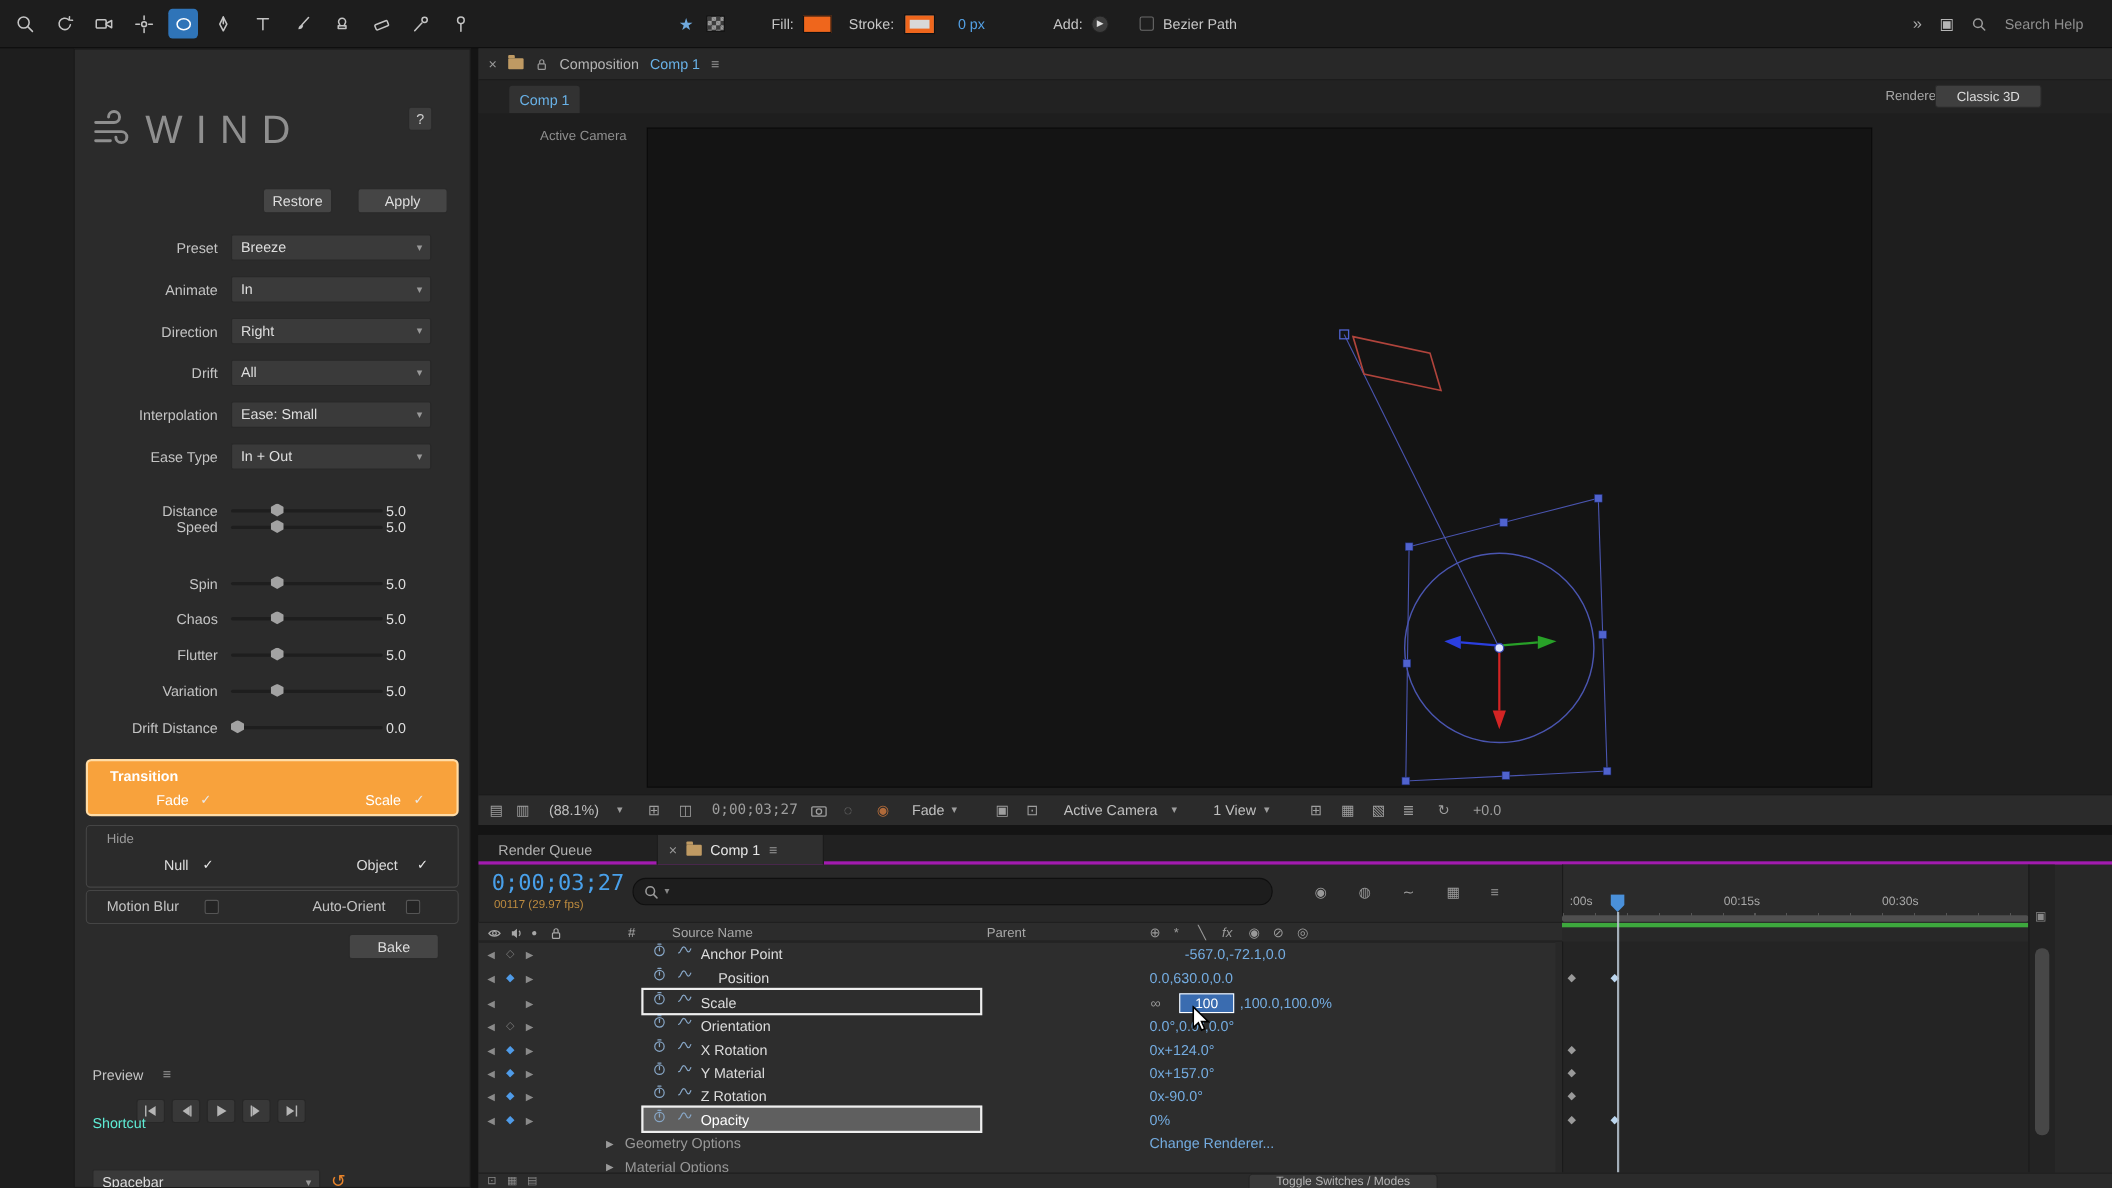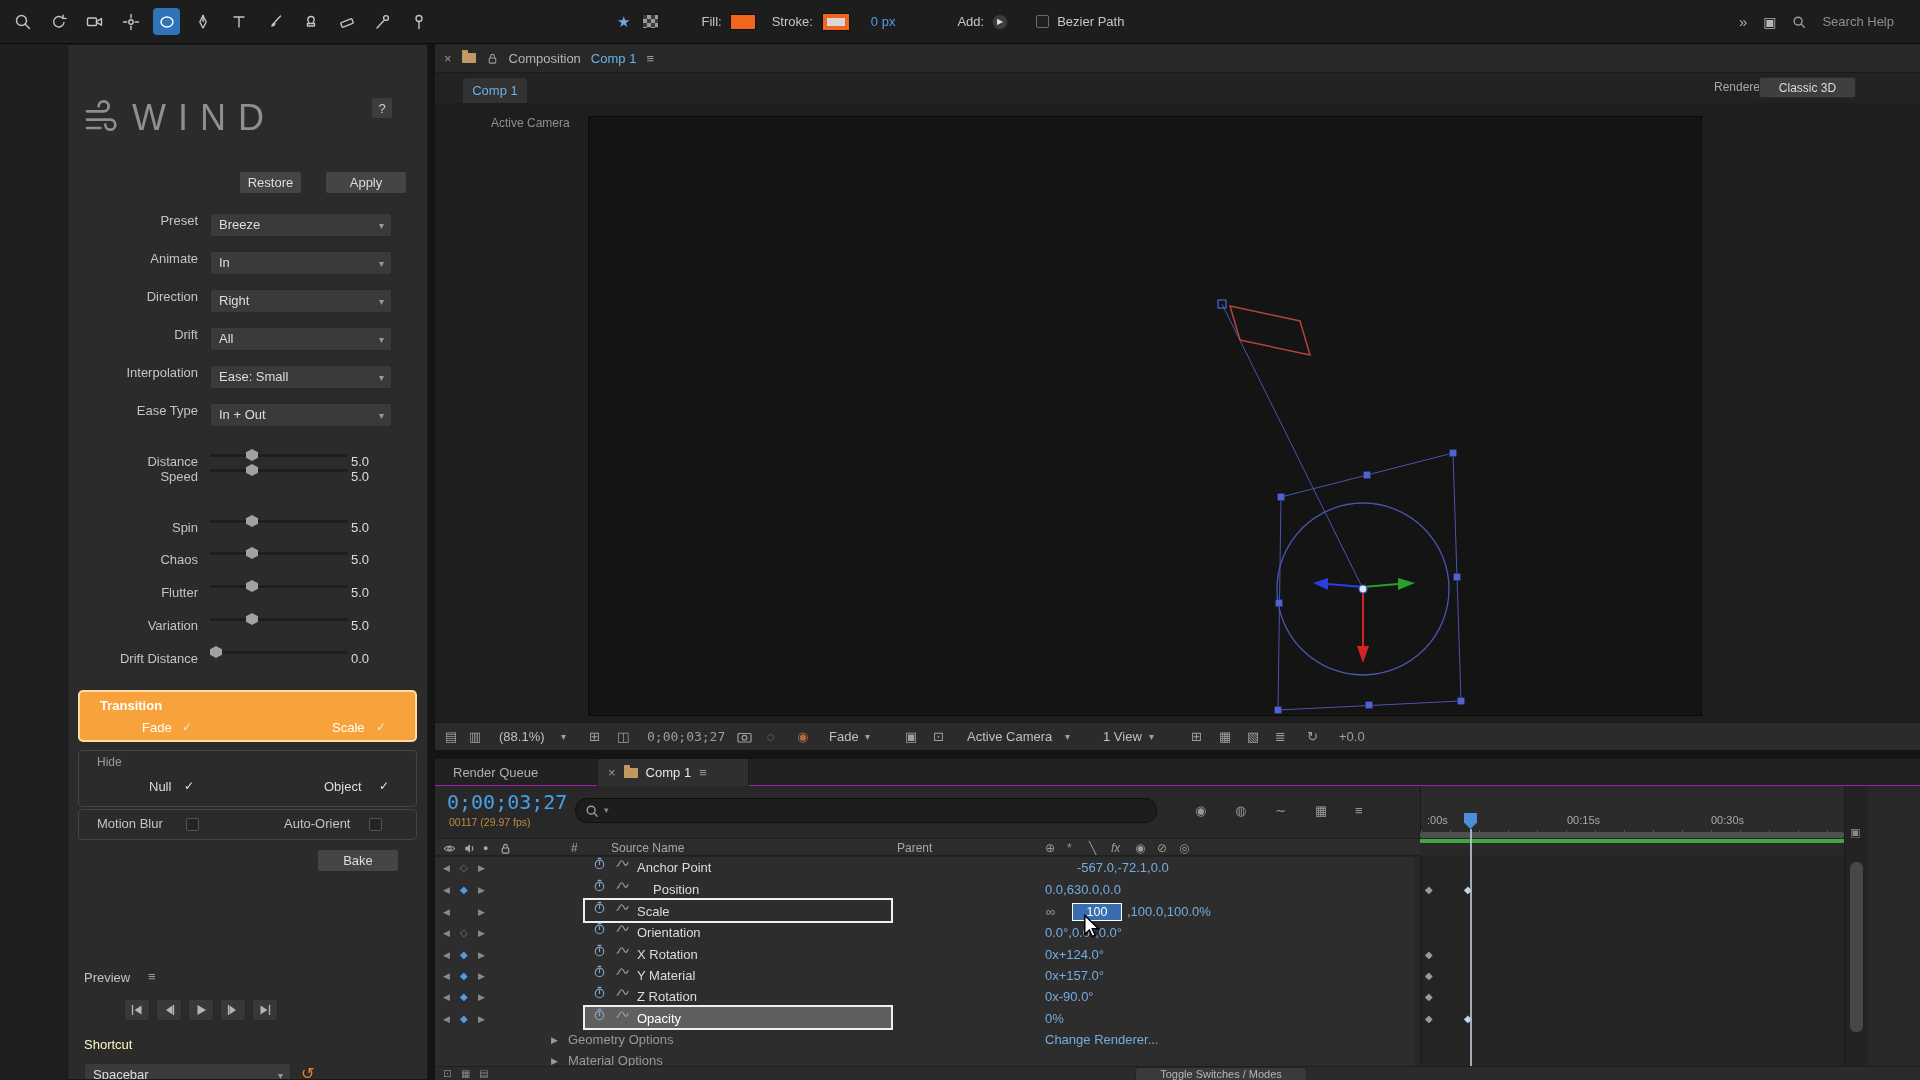--- a/index.html
+++ b/index.html
@@ -29,21 +29,21 @@
 .cbx{width:13px;height:13px;background:#1f1f1f;border:1px solid #6a6a6a;border-radius:2px;flex:0 0 auto}
 .addbtn{width:16px;height:16px;border-radius:50%;background:#3c3c3c;border:1px solid #222;
   color:#ddd;font-size:8px;display:flex;align-items:center;justify-content:center}
 #tb-right{margin-left:auto;margin-right:26px;display:flex;align-items:center;gap:16px}
 .sic{stroke:#9a9a9a;fill:none;stroke-width:1.6;stroke-linecap:round}
 
 
 #ltgutter{position:absolute;left:0;top:44px;width:67px;height:1036px;background:#1e1e1e}
 #wind{position:absolute;left:67px;top:44px;width:361px;height:1036px;background:#2b2b2b;
   border:1px solid #191919;overflow:hidden}
-.wrow{position:absolute;left:0;width:100%;display:flex;padding-left:8px}
+.wrow{position:absolute;left:0;width:100%;display:flex;align-items:center;padding-left:8px}
 .wlabel{width:122px;text-align:right;color:#c4c4c4;flex:0 0 auto}
 .wsel{position:relative;margin-left:12px;width:182px;height:24px;background:#3a3a3a;border:1px solid #282828;
   border-radius:2px;color:#dedede;line-height:22px;padding:0 8px}
 .wsel .caret{position:absolute;right:7px;top:1px;color:#999;font-size:10px}
 .track{position:relative;margin-left:12px;width:138px;height:3px;background:#1e1e1e;border-radius:2px;flex:0 0 auto}
 .knob{position:absolute;top:-5px;width:12px;height:12px;background:#a2a2a2;
   clip-path:polygon(50% 0,100% 28%,100% 72%,50% 100%,0 72%,0 28%)}
 .sval{margin-left:auto;margin-right:58px;width:42px;text-align:right;color:#dedede}
 .wbtn{position:absolute;height:23px;background:#454545;border:1px solid #2a2a2a;border-radius:3px;
   color:#dedede;display:flex;align-items:center;justify-content:center}
@@ -63,21 +63,21 @@
 #viewport{position:absolute;left:0;top:59px;width:1485px;height:619px;background:#1e1e1e;overflow:hidden}
 #comprect{position:absolute;left:153px;top:13px;width:1114px;height:600px;background:#141414;border:1px solid #0a0a0a}
 .folder{position:relative;width:14px;height:10px;background:#bf9a63;border-radius:1px;flex:0 0 auto}
 .folder::before{content:"";position:absolute;top:-3px;left:0;width:6px;height:3px;background:#bf9a63;border-radius:1px 1px 0 0}
 #compbar{position:absolute;left:0;top:678px;width:100%;height:28px;background:#2b2b2b;border-top:1px solid #191919}
 #compbar>span{position:absolute;top:0;line-height:28px;color:#9e9e9e;font-size:13px}
 .mono{font-family:"DejaVu Sans Mono","Liberation Mono",monospace}
 
 
 #tl{position:absolute;left:435px;top:759px;width:1485px;height:321px;background:#282828}
-#tltabs{position:absolute;left:0;top:0;width:100%;height:27px;background:#212121;border-bottom:1px solid #a21caf}
+#tltabs{position:absolute;left:0;top:0;width:100%;height:27px;background:#212121;border-bottom:3px solid #a21caf}
 #tlactive{position:absolute;left:162px;top:0;width:152px;height:27px;background:#2f2f2f;
   border-left:1px solid #1a1a1a;border-right:1px solid #1a1a1a;display:flex;align-items:center;gap:8px;padding:0 10px}
 #rowsbg{position:absolute;left:0;top:97px;width:979px;height:210px;background:#2d2d2d;border-top:1px solid #222}
 .trow{position:absolute;left:0;width:979px;height:22px}
 .trow>span{position:absolute;top:0;line-height:22px}
 .knv{color:#8a8a8a;font-size:9px}
 .kdm{font-size:10px;color:#4f9be8}
 .kdm.off{color:#777}
 .pnm{color:#dcdcdc}
 .gnm{color:#999}
@@ -338,21 +338,21 @@
         <path class="f" d="M3.5 1.5L10 6l-6.5 4.5z"></path>
       </svg>
     </span>
   <span class="pbtn" style="left:184px;top:954px">
       <svg width="14" height="12" viewBox="0 0 14 12">
         <path class="f" d="M2.5 1.5L9.5 6l-7 4.5z"></path>
         <line x1="11.5" y1="1" x2="11.5" y2="11"></line>
       </svg>
     </span>
 
-  <span style="position:absolute;left:16px;top:992px;color:#fef9c3">Shortcut</span>
+  <span style="position:absolute;left:16px;top:968px;color:#5eead4">Shortcut</span>
   <div class="wsel" style="position:absolute;left:16px;top:1018px;margin-left:0;width:207px"><span>Spacebar</span><i class="caret">▾</i></div>
   <span style="position:absolute;left:233px;top:1019px;color:#e8832a;font-size:16px">↺</span>
 </aside>
 
 <section id="comp">
   <div id="strip1">
     <span style="color:#999">×</span>
     <span class="folder"></span>
     <span>
         <svg width="13" height="13" viewBox="0 0 14 14" style="stroke:#999;fill:none;stroke-width:1.2">

